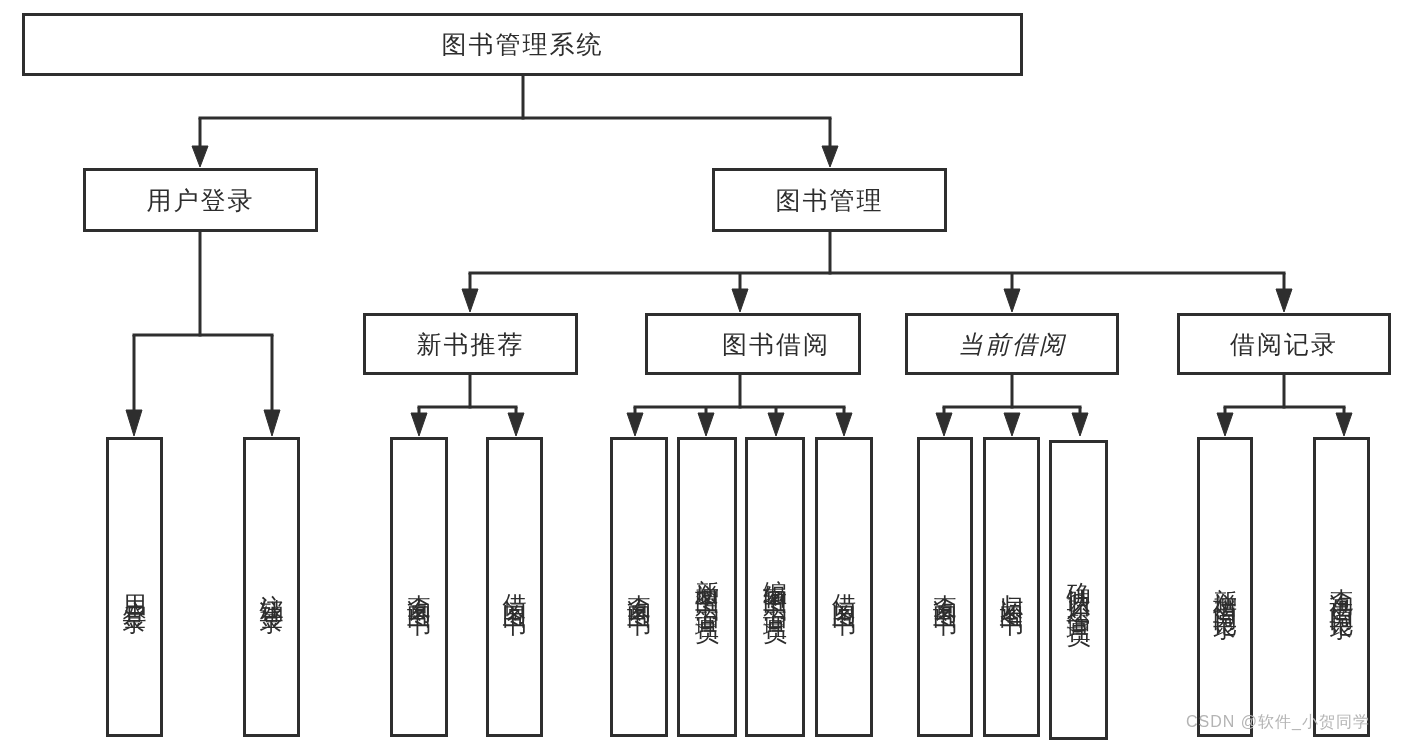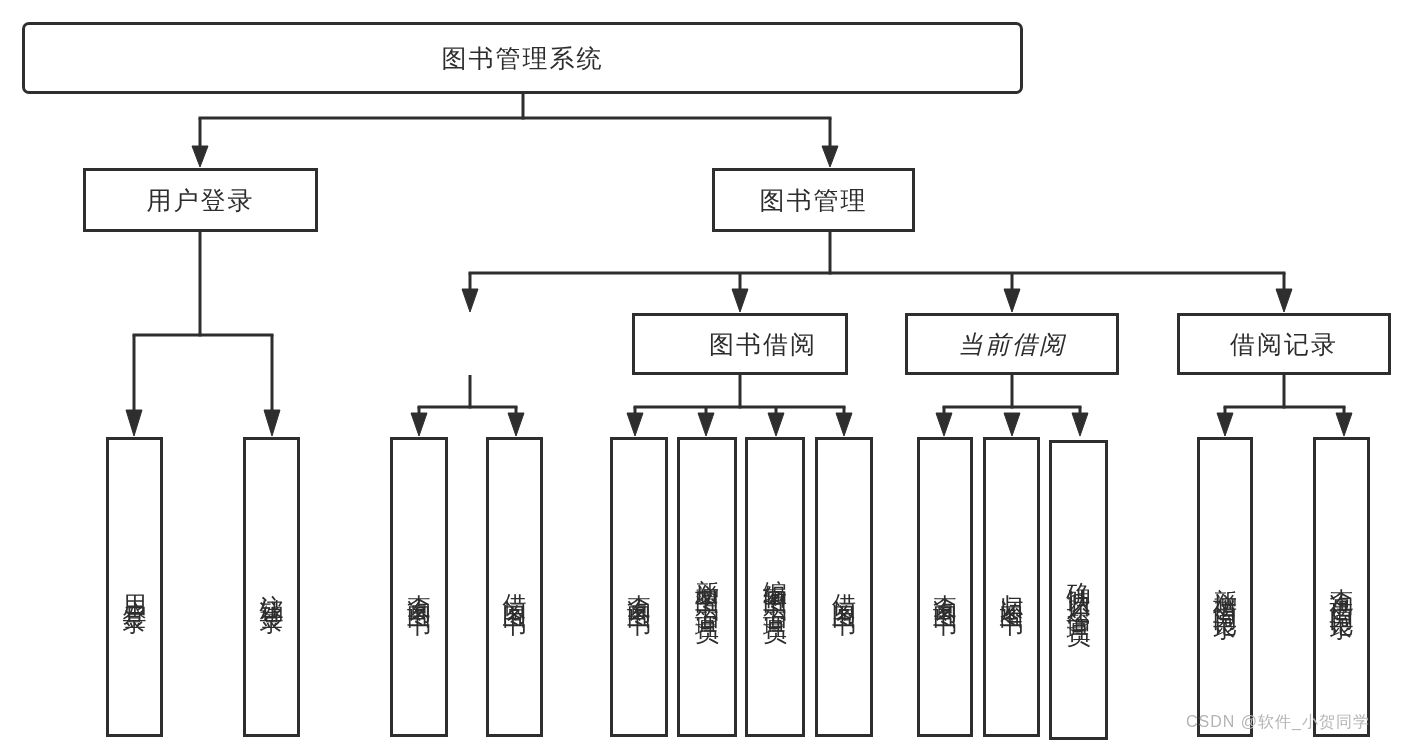--- a/index.html
+++ b/index.html
@@ -105,26 +105,27 @@
     <polygon points="1072,413 1088,413 1080,436"></polygon>
 
     <line x1="1284" y1="375" x2="1284" y2="408.5"></line>
     <line x1="1223.5" y1="407" x2="1345.5" y2="407"></line>
     <line x1="1225" y1="407" x2="1225" y2="414"></line>
     <line x1="1344" y1="407" x2="1344" y2="414"></line>
     <polygon points="1217,413 1233,413 1225,436"></polygon>
     <polygon points="1336,413 1352,413 1344,436"></polygon>
   </svg>
 
-  <div class="node" style="left:22px;top:22px;width:1001px;height:72px;border-radius:7px;">图书管理系统</div>
+  <div class="node" style="left:22px;top:13px;width:1001px;height:63px;">图书管理系统</div>
 
   <div class="node" style="left:83px;top:168px;width:235px;height:64px;">用户登录</div>
-  <div class="node" style="left:712px;top:168px;width:203px;height:64px;">图书管理</div>
+  <div class="node" style="left:712px;top:168px;width:235px;height:64px;">图书管理</div>
 
-  <div class="node" style="left:632px;top:313px;width:216px;height:62px;padding-left:46px;">图书借阅</div>
+  <div class="node" style="left:363px;top:313px;width:215px;height:62px;">新书推荐</div>
+  <div class="node" style="left:645px;top:313px;width:216px;height:62px;padding-left:46px;">图书借阅</div>
   <div class="node" style="left:905px;top:313px;width:214px;height:62px;font-style:italic;">当前借阅</div>
   <div class="node" style="left:1177px;top:313px;width:214px;height:62px;">借阅记录</div>
 
   <div class="node vnode" style="left:106px;top:437px;width:57px;height:300px;">用户登录</div>
   <div class="node vnode" style="left:243px;top:437px;width:57px;height:300px;">注销登录</div>
 
   <div class="node vnode" style="left:390px;top:437px;width:58px;height:300px;">查询图书</div>
   <div class="node vnode" style="left:486px;top:437px;width:57px;height:300px;">借阅图书</div>
 
   <div class="node vnode" style="left:610px;top:437px;width:58px;height:300px;">查询图书</div>

